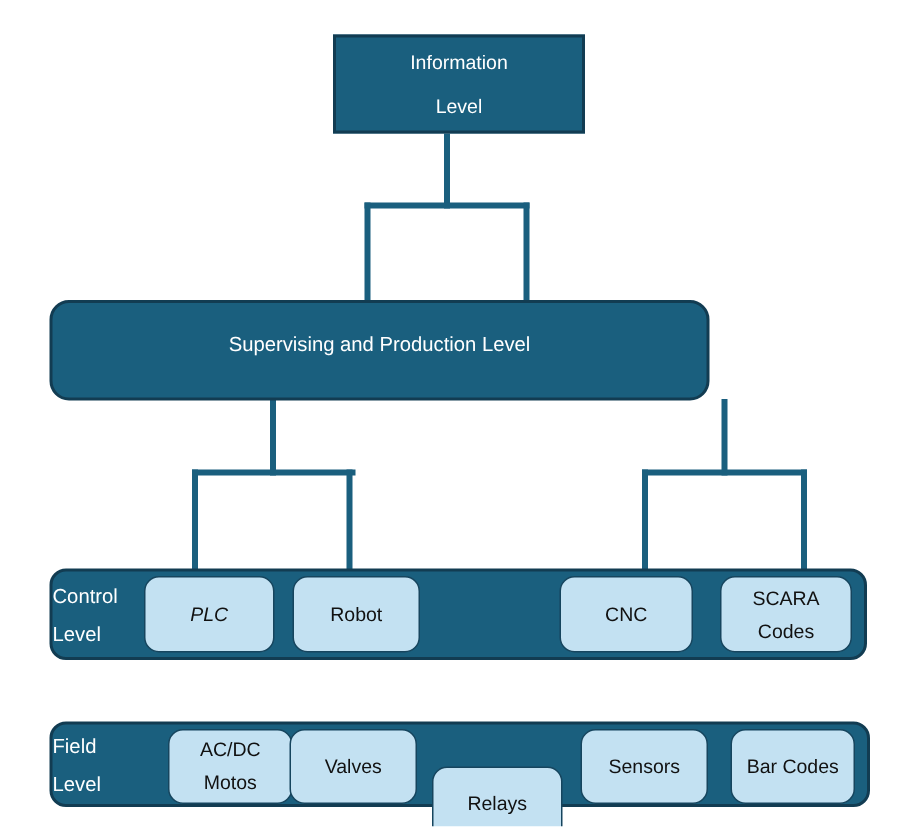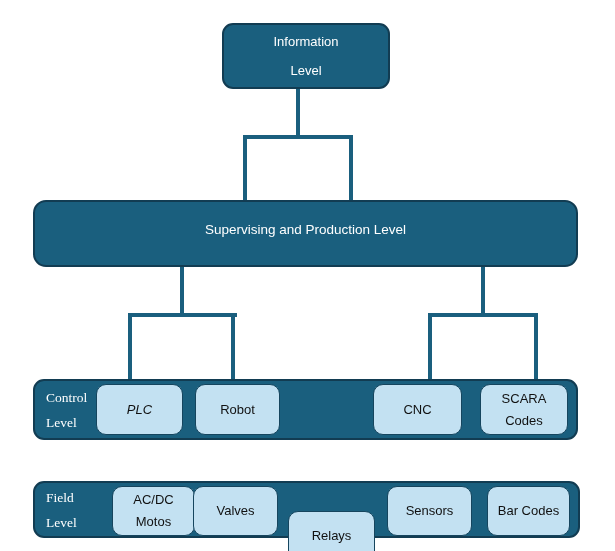--- a/index.html
+++ b/index.html
@@ -27,49 +27,47 @@
     justify-content: center;
     text-align: center;
   }
   .dark {
     background: var(--dark_fill, #1A5F7E);
     border: 2px solid var(--dark_border, #123C52);
     color: var(--light_text, #ffffff);
   }
   .info-node {
     left: 222px; top: 23px; width: 168px; height: 66px;
-    border-radius: 11px;
+    border-radius: 0;
     font-size: 13px;
     line-height: 29px;
   }
   .supervising-node {
-    left: 33px; top: 200px; width: 545px; height: 67px;
+    left: 33px; top: 200px; width: 440px; height: 67px;
     border-radius: 13px;
     font-size: 13.5px;
     font-weight: 500;
     padding-bottom: 9px;
   }
   .band {
     position: absolute;
     box-sizing: border-box;
     background: var(--dark_fill, #1A5F7E);
     border: 2px solid var(--dark_border, #123C52);
     border-radius: 11px;
     display: flex;
     align-items: center;
   }
   .control-band { left: 33px; top: 379px; width: 545px; height: 61px; }
   .field-band   { left: 33px; top: 481px; width: 547px; height: 57px; }
   .band-label {
     color: var(--light_text, #ffffff);
     font-size: 13.5px;
     line-height: 25px;
-    padding-left: 11px;
     white-space: pre-line;
-    font-family: Liberation Serif, serif;
   }
   .leaf {
     position: absolute;
     box-sizing: border-box;
     background: var(--light_fill, #C3E1F2);
     border: 1.5px solid var(--light_border, #16455E);
     border-radius: 10px;
     display: flex;
     align-items: center;
     justify-content: center;

